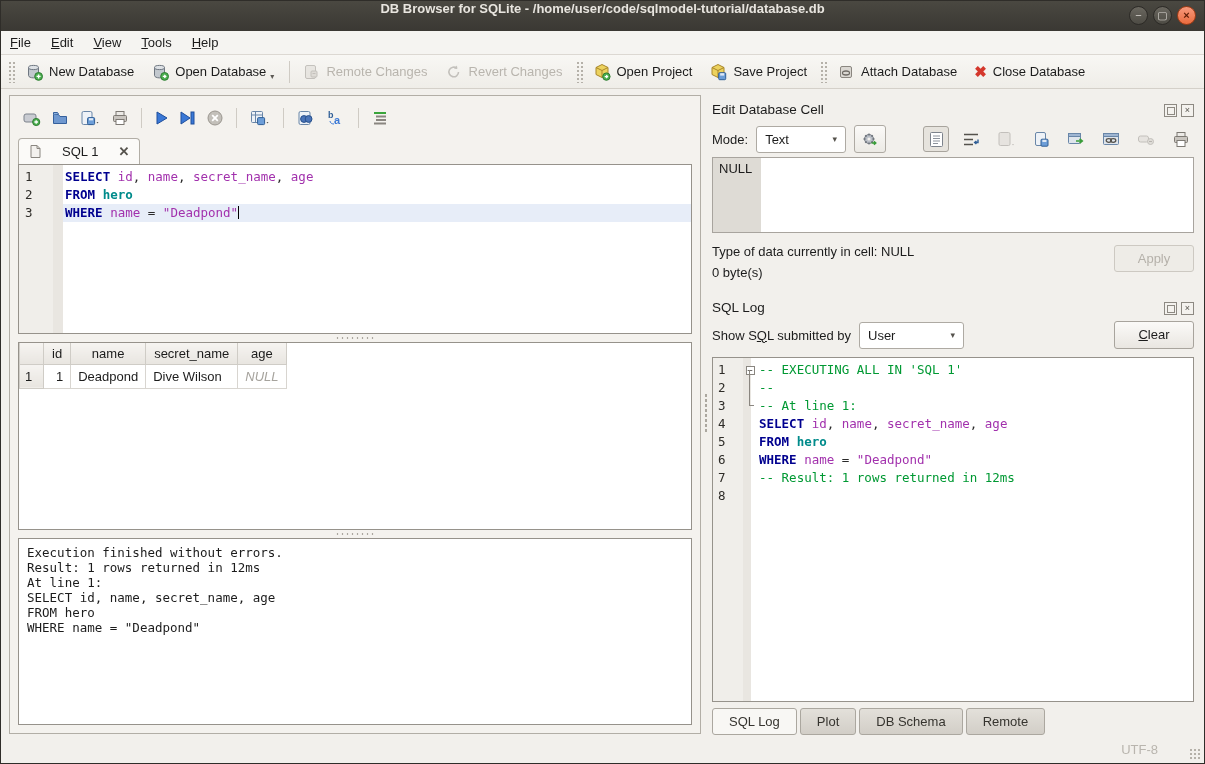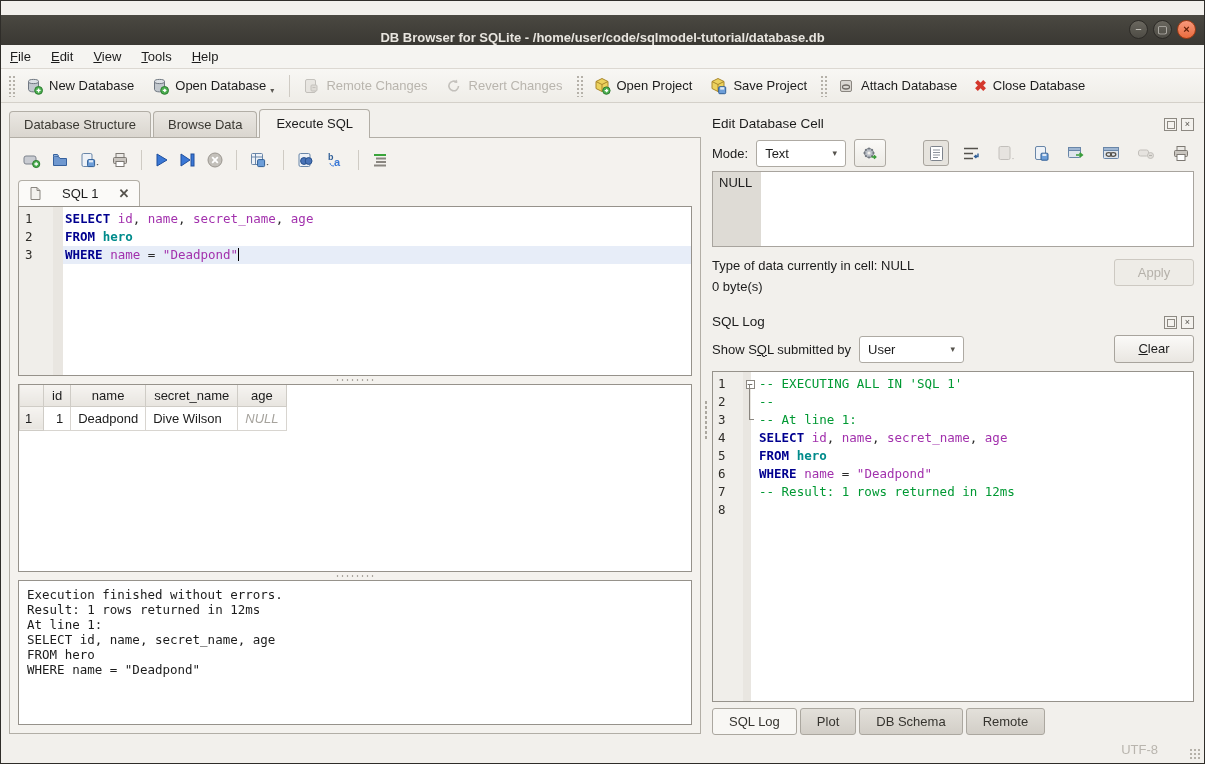--- a/index.html
+++ b/index.html
@@ -4,21 +4,21 @@
 <style>
   * { margin:0; padding:0; box-sizing:border-box; }
   html,body { width:1205px; height:764px; }
   body { font-family:"Liberation Sans", sans-serif; font-size:13px; color:#1c1c1c;
          background:#f2f0ec; overflow:hidden; }
   .window { width:1205px; height:764px; display:flex; flex-direction:column;
             border:1px solid #2f2d29; }
 
   
   .titlebar { height:30px; background:linear-gradient(#4a4841,#3a3833);
-              display:flex; align-items:flex-end; position:relative; flex:0 0 auto;margin-top:14px; }
+              display:flex; align-items:flex-start; position:relative; flex:0 0 auto; }
   .titlebar .title { flex:1; text-align:center; color:#e8e5df; font-weight:bold; font-size:13px; }
   .winbtns { position:absolute; right:8px; top:5px; display:flex; gap:5px; }
   .winbtn { width:19px; height:19px; border-radius:50%; background:linear-gradient(#6a675f,#4d4b44);
             border:1px solid #2c2a26; color:#d8d5cf; font-size:11px; line-height:17px;
             text-align:center; }
   .winbtn.close { background:linear-gradient(#f7997c,#e96b3e); border-color:#a33c14; color:#5e1c05; font-weight:bold; }
 
   
   .menubar { height:24px; background:#f5f4f1; border-bottom:1px solid #dcd8d2;
              display:flex; align-items:center; gap:2px; flex:0 0 auto; }
@@ -264,25 +264,20 @@
     </div>
     <div class="tbtn">
       <span class="red-x">✖</span>
       <span class="lbl">Close Database</span>
     </div>
   </div>
 
   <div class="content">
 
     <div class="left">
-      <div class="tabbar">
-        <div class="tab">Database Structure</div>
-        <div class="tab">Browse Data</div>
-        <div class="tab active">Execute SQL</div>
-      </div>
 
       <div class="left-frame">
 
         <div class="sqltoolbar">
           <span class="sicon">
             <svg width="19" height="18" viewBox="0 0 19 18">
                 <rect x="2" y="5" width="12" height="8" rx="2" fill="#c9ccd2" stroke="#7d838c"></rect>
                 <circle cx="14.2" cy="13" r="3.6" fill="#4caf50" stroke="#2e7d32"></circle>
                 <path d="M14.2 11.2v3.6M12.4 13h3.6" stroke="#fff" stroke-width="1.3"></path>
               </svg>

